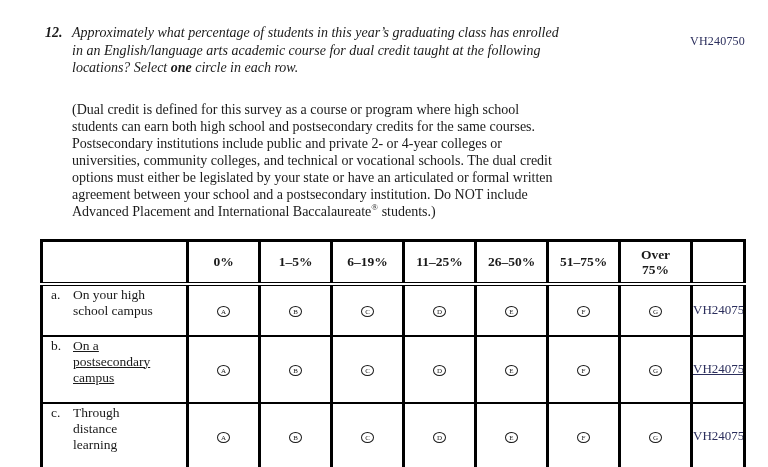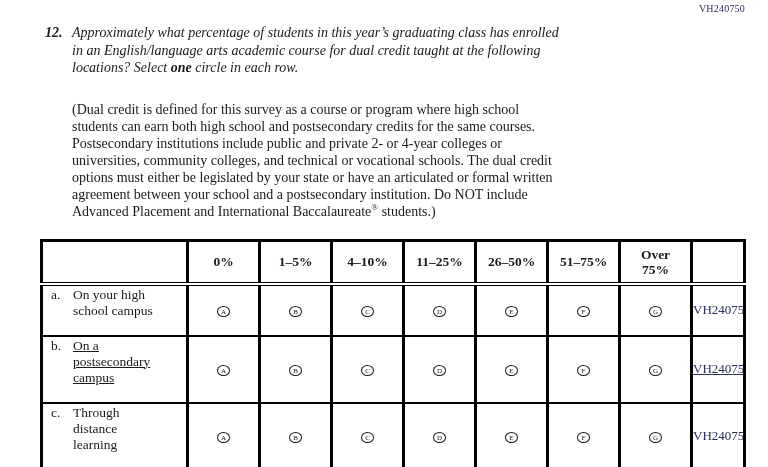--- a/index.html
+++ b/index.html
@@ -3,22 +3,22 @@
 <meta charset="utf-8">
 <style>
   html,body { margin:0; padding:0; }
   body {
     width:768px; height:467px; background:#ffffff; position:relative;
     font-family:"Liberation Serif", serif; color:#1a1a1a; overflow:hidden;
   }
   .page { padding:24px 0 0 45px; }
 
   .code-topright {
-    position:absolute; top:3px; right:23px;
-    font-size:10px; letter-spacing:0.2px; color:#2b2e5c;
+    position:absolute; top:34px; right:23px;
+    font-size:12px; letter-spacing:0.2px; color:#2b2e5c;
   }
 
   .question {
     width:640px; font-size:14px; line-height:17.5px;
     padding-left:27px; text-indent:-27px; white-space:pre-line;font-style:italic;
   }
   .qnum { display:inline-block; width:27px; text-indent:0; font-weight:bold; }
   .question b { font-weight:bold; }
 
   .note {
@@ -92,21 +92,21 @@
         <col style="width:72px">
         <col style="width:72px">
         <col style="width:72px">
       <col style="width:53px">
     </colgroup>
     <tbody>
         <tr class="header-row">
       <th></th>
       <th>0%</th>
       <th>1–5%</th>
-      <th>4–10%</th>
+      <th>6–19%</th>
       <th>11–25%</th>
       <th>26–50%</th>
       <th>51–75%</th>
       <th>Over
 75%</th>
       <th></th>
     </tr>
 
     <tr class="body-row row-a">
       <td class="label-cell">

